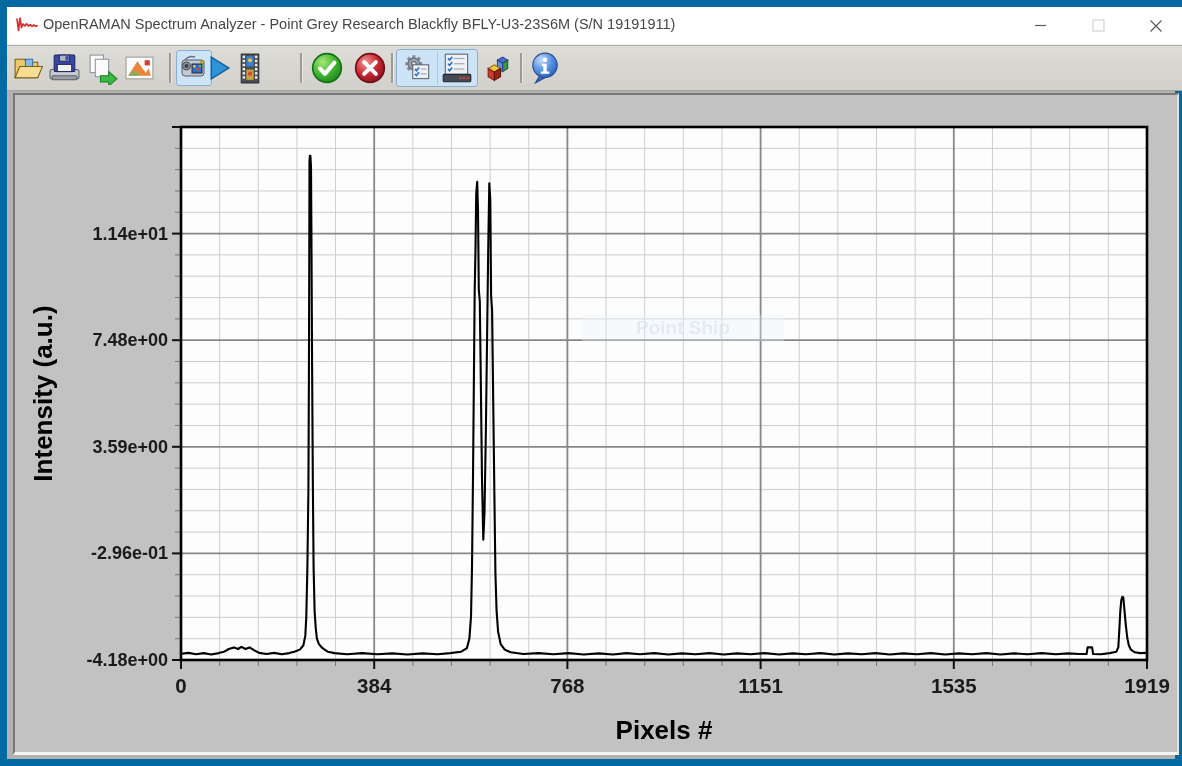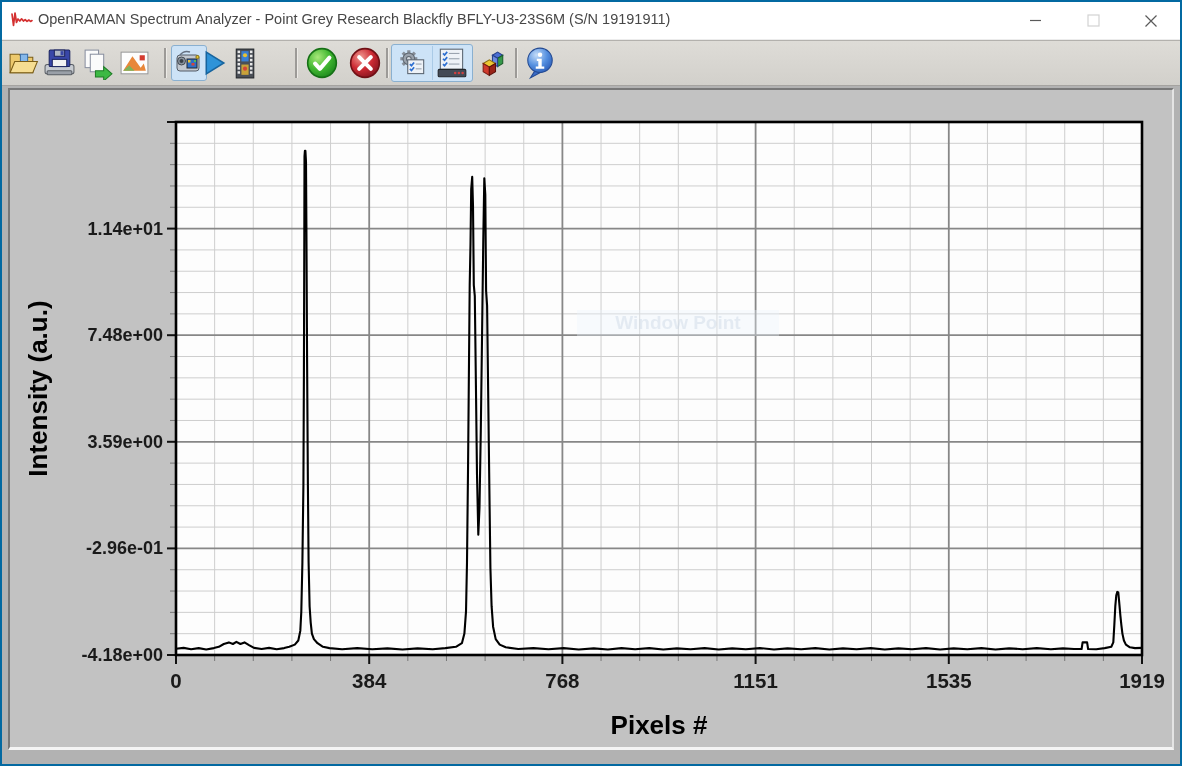--- a/index.html
+++ b/index.html
@@ -1,17 +1,17 @@
 <!DOCTYPE html>
 <html><head>
 <meta charset="utf-8">
 <style>
   html,body{margin:0;padding:0;}
   body{width:1182px;height:766px;overflow:hidden;font-family:"Liberation Sans",sans-serif;}
-  .window{position:relative;width:1182px;height:766px;background:#b2b2b2;border:2px solid #0369a1;box-sizing:border-box;}
+  .window{position:relative;width:1182px;height:766px;background:#b2b2b2;border:7px solid #0369a1;box-sizing:border-box;}
   .titlebar{position:absolute;left:0;top:0;width:1178px;height:37px;background:#ffffff;border-bottom:1px solid #ececec;}
   .appicon{position:absolute;left:9px;top:9px;}
   .title{position:absolute;left:36px;top:9px;font-size:14.5px;color:#474747;white-space:nowrap;}
   .wincontrols{position:absolute;right:0;top:0;height:37px;display:flex;}
   .wbtn{width:58px;height:37px;display:flex;align-items:center;justify-content:center;}
   .toolbar{position:absolute;left:0;top:38px;width:1178px;height:46px;background:linear-gradient(#dedcd7,#d2d0cb);border-top:1px solid #b3b1ad;border-bottom:1px solid #a5a3a0;box-sizing:border-box;}
   .tb{position:absolute;top:4px;width:36px;height:36px;display:flex;align-items:center;justify-content:center;border-radius:3px;}
   .tb.sel{background:#cde3f7;border:1px solid #8ab0d0;box-sizing:border-box;}
   .selgroup{position:absolute;top:3px;left:389px;width:82px;height:38px;background:#cde3f7;border:1px solid #8ab0d0;border-radius:3px;box-sizing:border-box;}
   .selgroup::after{content:"";position:absolute;left:40px;top:1px;width:1px;height:34px;background:#aacae6;}
@@ -340,15 +340,15 @@
         <g font-family="&quot;Liberation Sans&quot;,sans-serif" font-size="18" font-weight="bold" fill="#1a1a1a" text-anchor="end">
           <text x="153" y="144.59999999999997">1.14e+01</text>
           <text x="153" y="251.20000000000002">7.48e+00</text>
           <text x="153" y="357.8">3.59e+00</text>
           <text x="153" y="464.40000000000003">-2.96e-01</text>
           <text x="153" y="571">-4.18e+00</text>
         </g>
         <text x="649" y="644" font-family="&quot;Liberation Sans&quot;,sans-serif" font-size="26" font-weight="bold" fill="#000" text-anchor="middle">Pixels #</text>
         <text x="37" y="298.5" transform="rotate(-90 37 298.5)" font-family="&quot;Liberation Sans&quot;,sans-serif" font-size="26" font-weight="bold" fill="#000" text-anchor="middle">Intensity (a.u.)</text>
       </svg>
-    <div class="overlay">Window Point</div>
+    <div class="overlay">Point Ship</div>
   </div>
 </div>
 
 </body></html>

